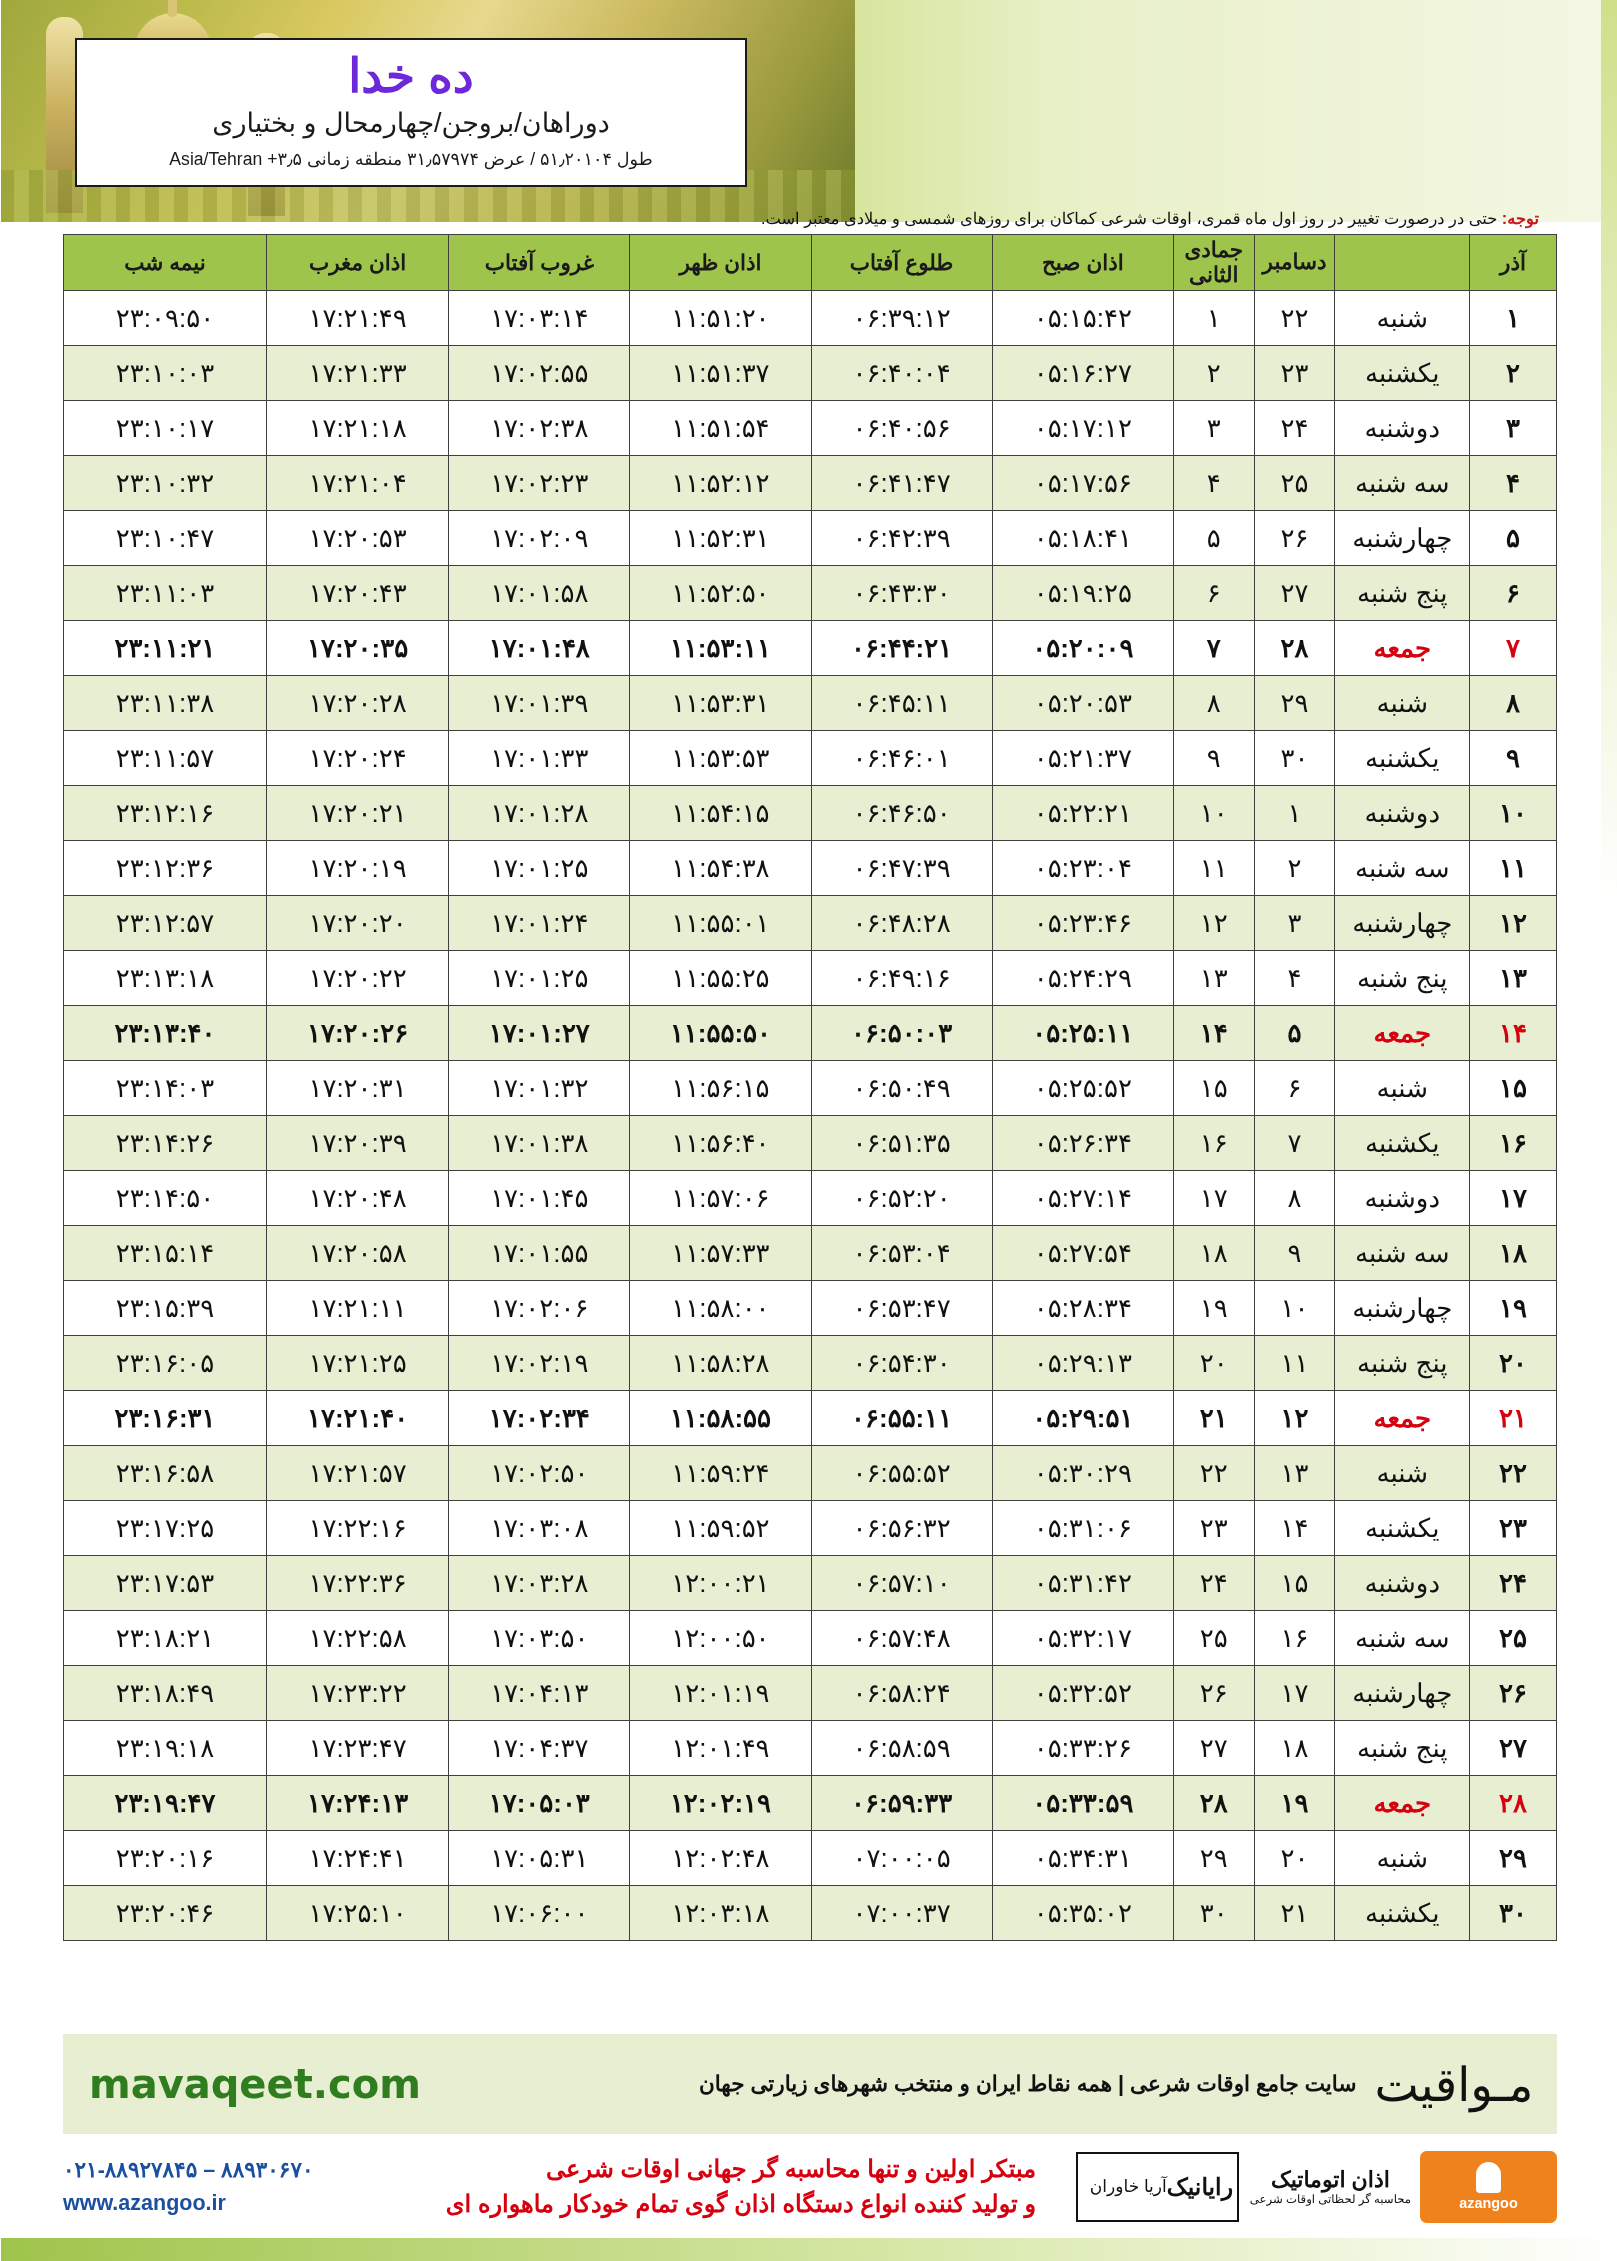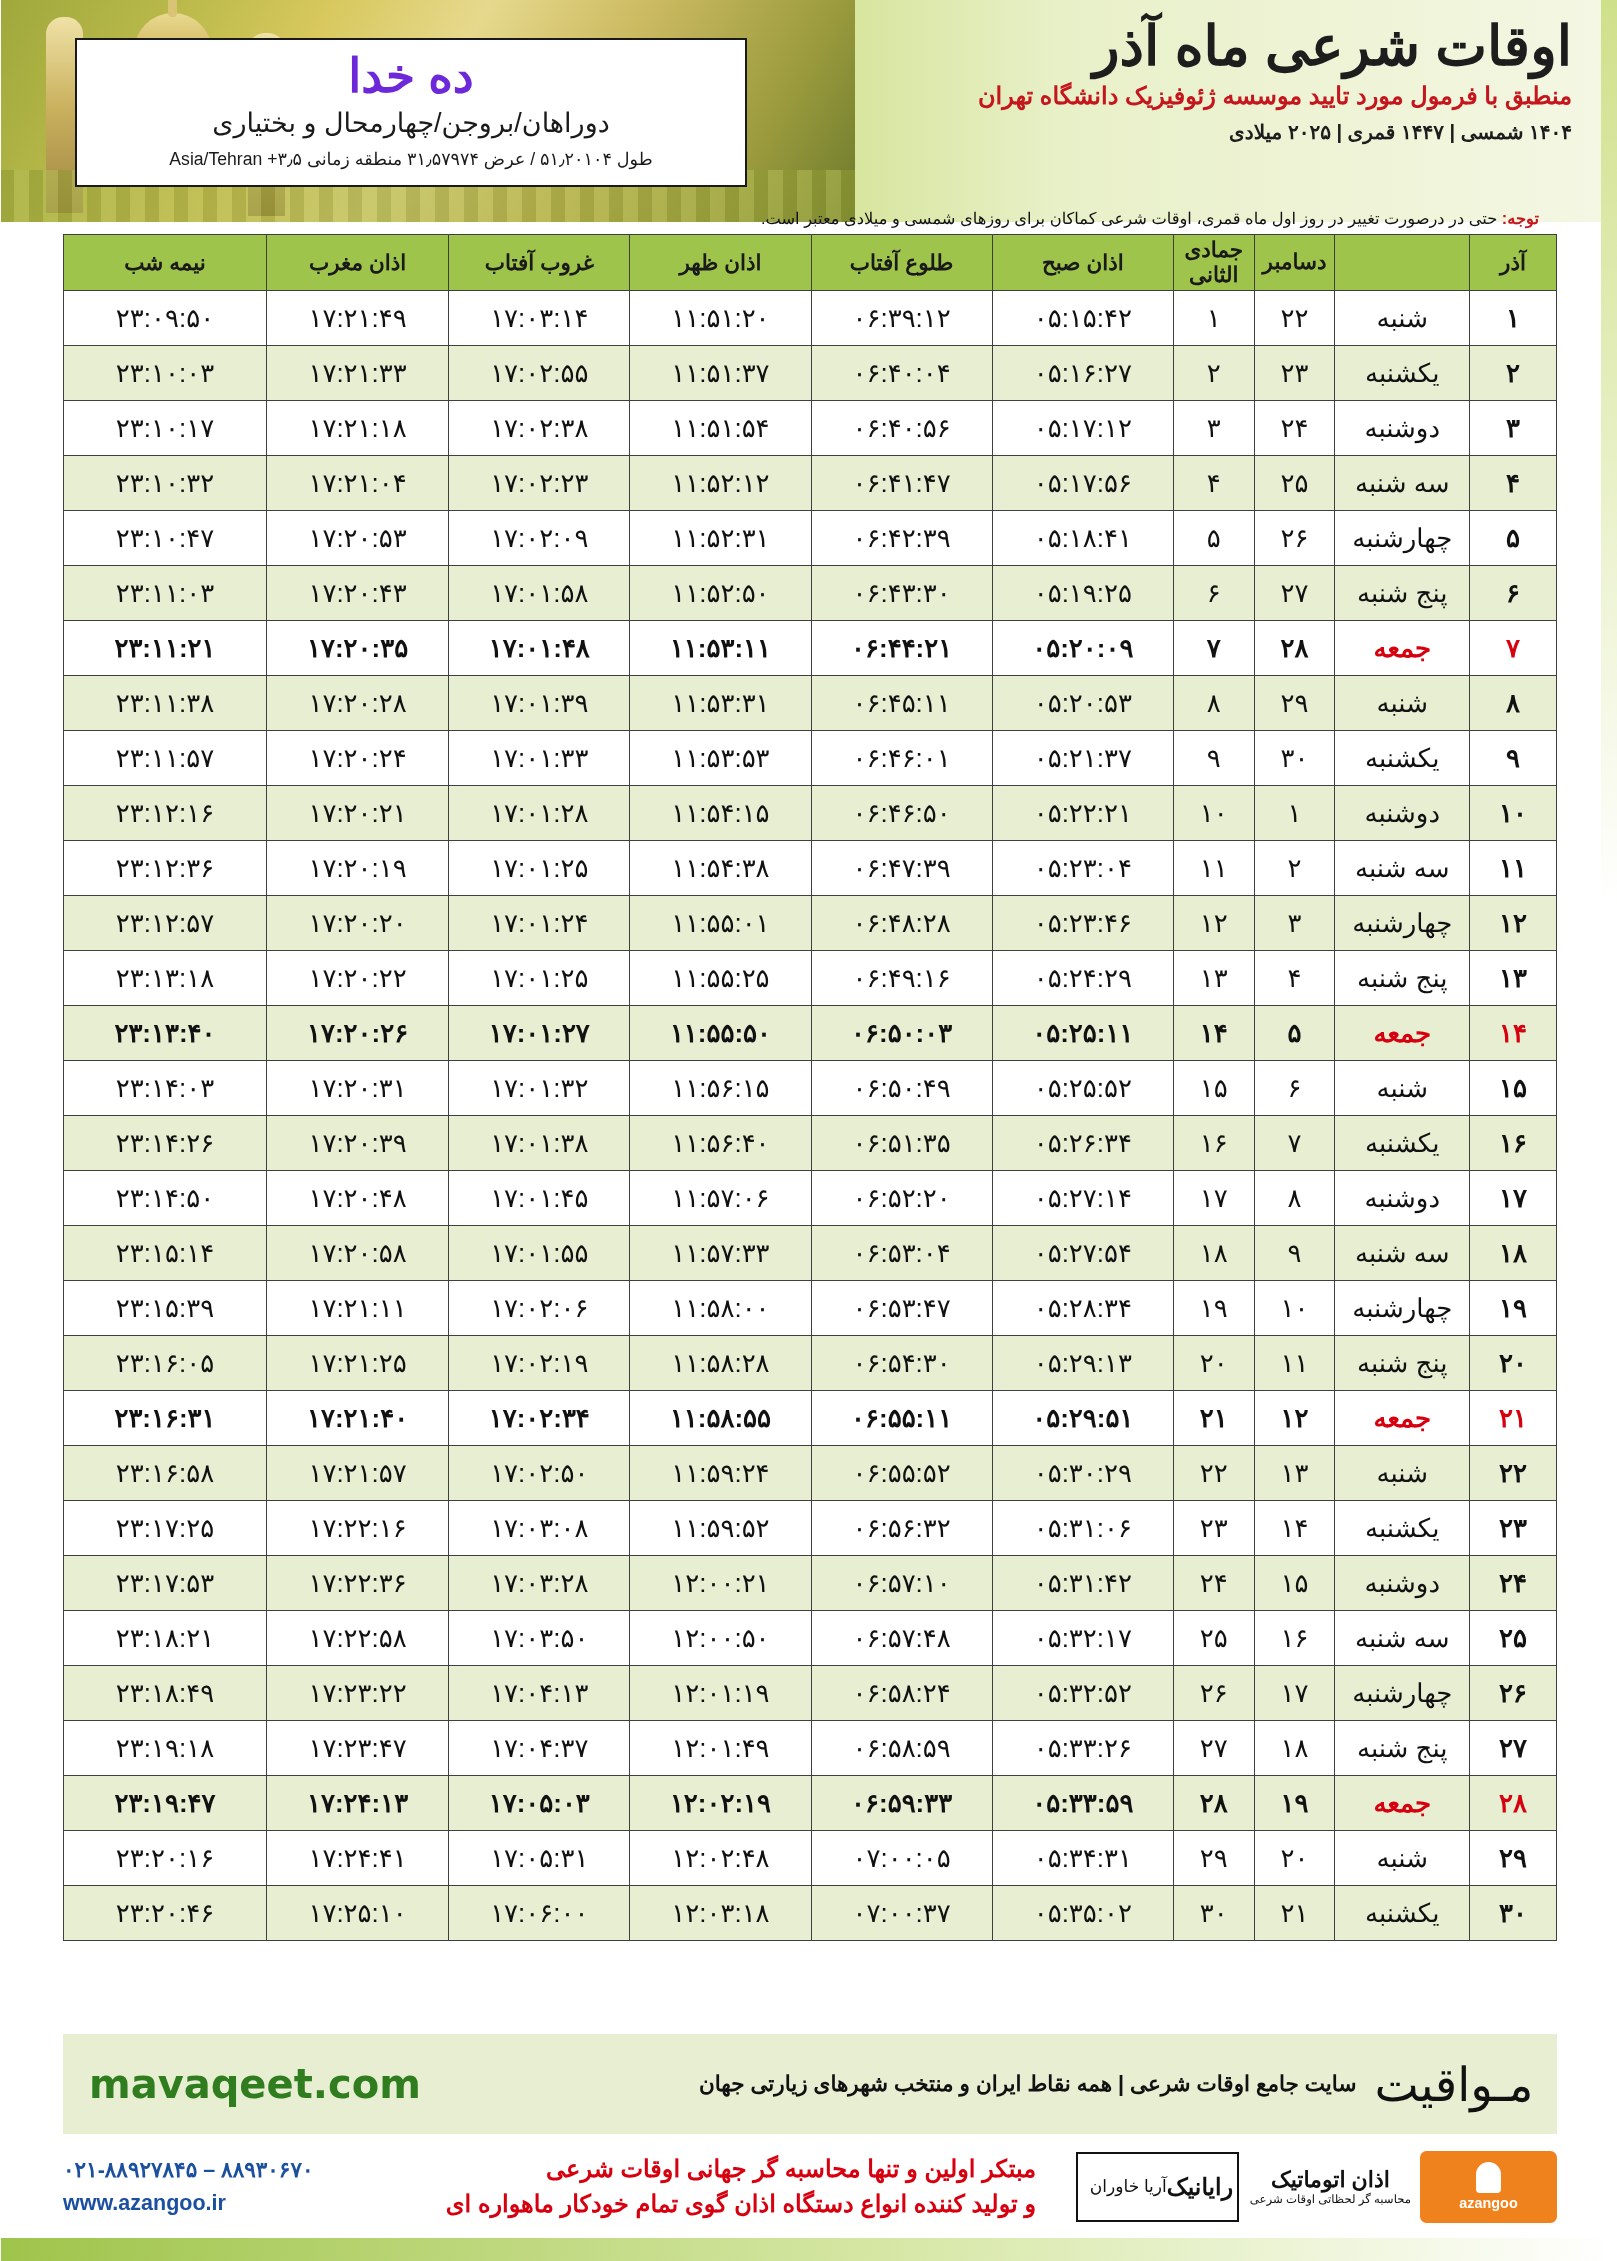--- a/index.html
+++ b/index.html
@@ -279,25 +279,20 @@
 
 <div class="header">
   <div class="header-bg-right"></div>
   <div class="header-photo">
     <div class="minaret"></div>
     <div class="minaret two"></div>
     <div class="dome"></div>
     <div class="tile-band"></div>
   </div>
 
-  <div class="title-block">
-    <div class="title-main">اوقات شرعی ماه آذر</div>
-    <div class="title-sub">منطبق با فرمول مورد تایید موسسه ژئوفیزیک دانشگاه تهران</div>
-    <div class="title-years">۱۴۰۴ شمسی | ۱۴۴۷ قمری | ۲۰۲۵ میلادی</div>
-  </div>
 
   <div class="loc-box">
     <div class="loc-title">ده خدا</div>
     <div class="loc-sub">دوراهان/بروجن/چهارمحال و بختیاری</div>
     <div class="loc-coord">طول ۵۱٫۲۰۱۰۴ / عرض ۳۱٫۵۷۹۷۴ منطقه زمانی ۳٫۵+ Asia/Tehran</div>
   </div>
 </div>
 
 <div class="note-line">
   <b>توجه:</b>

